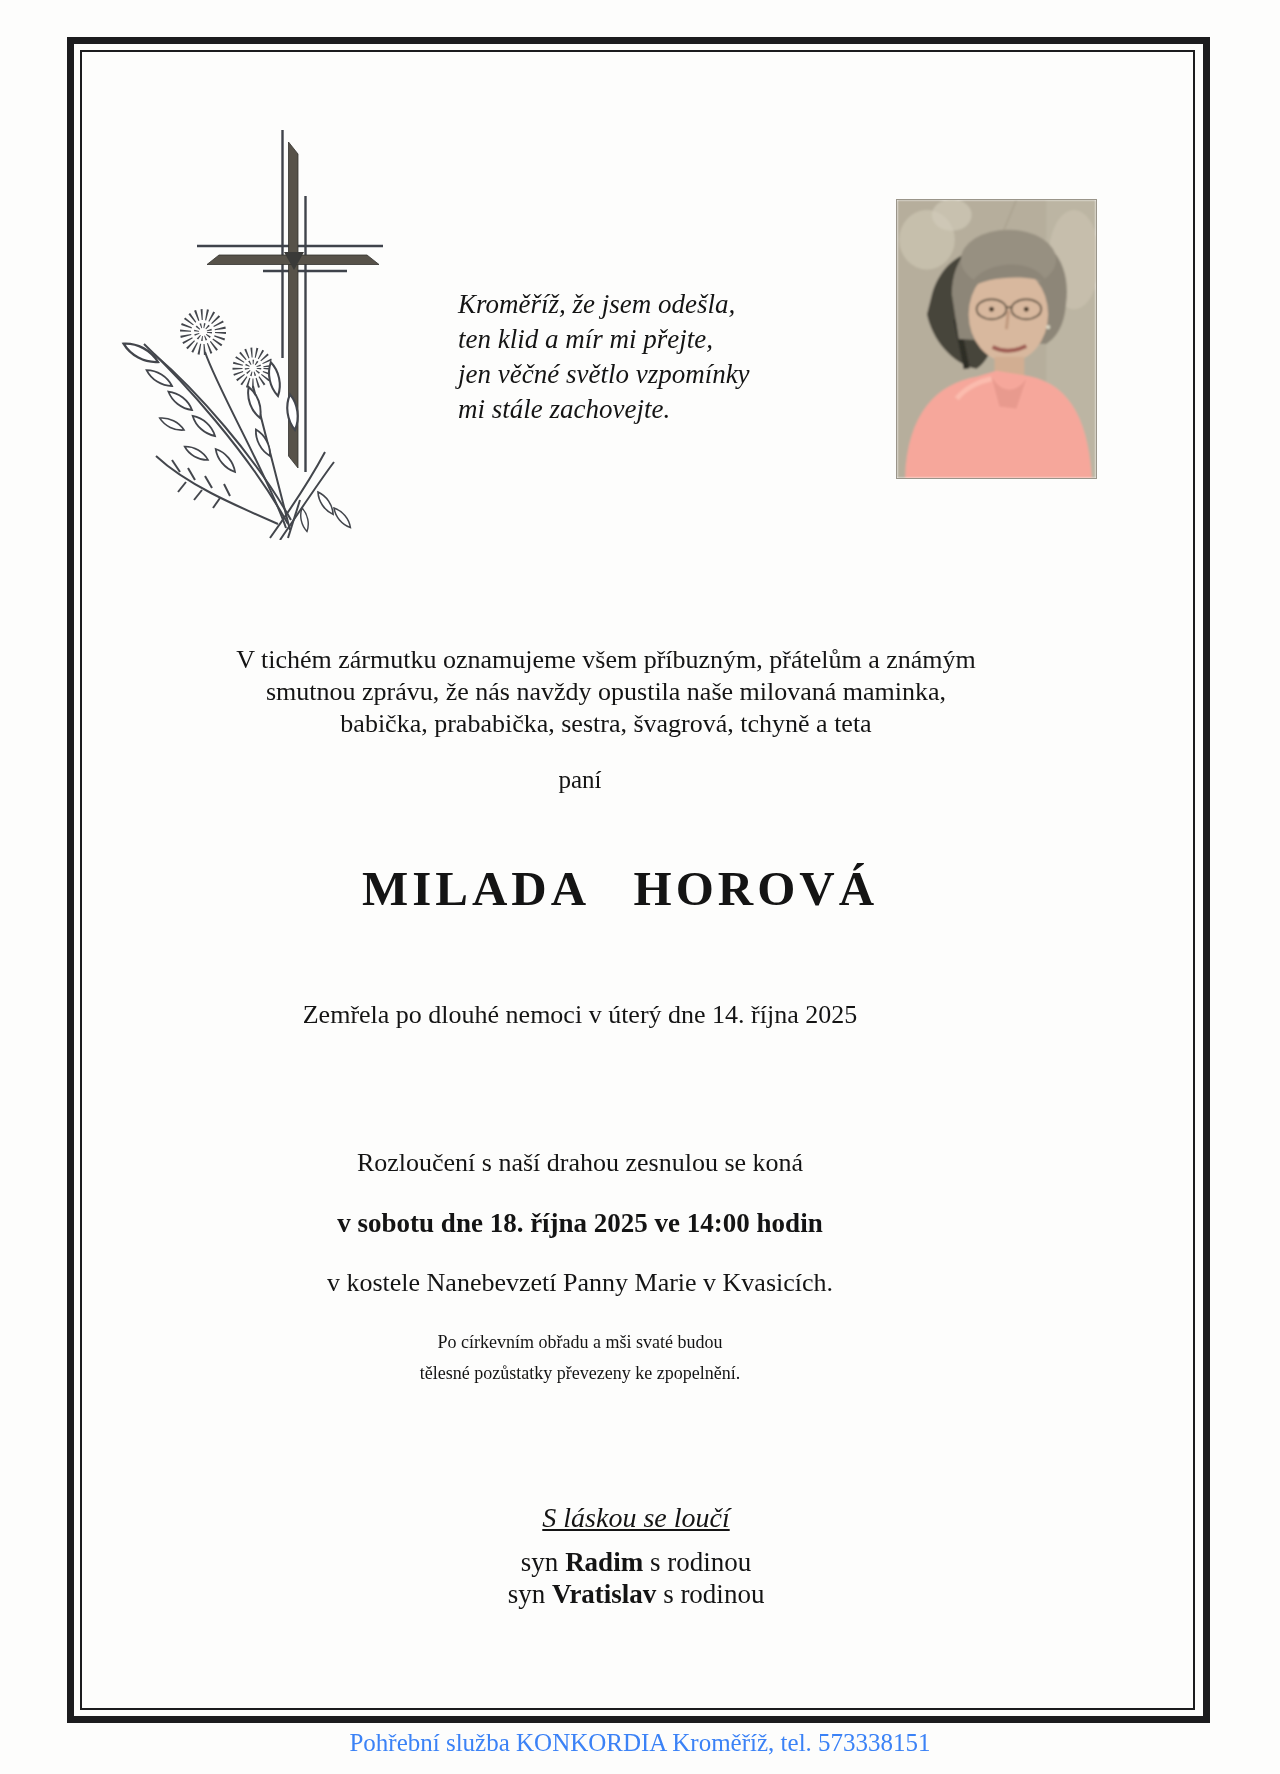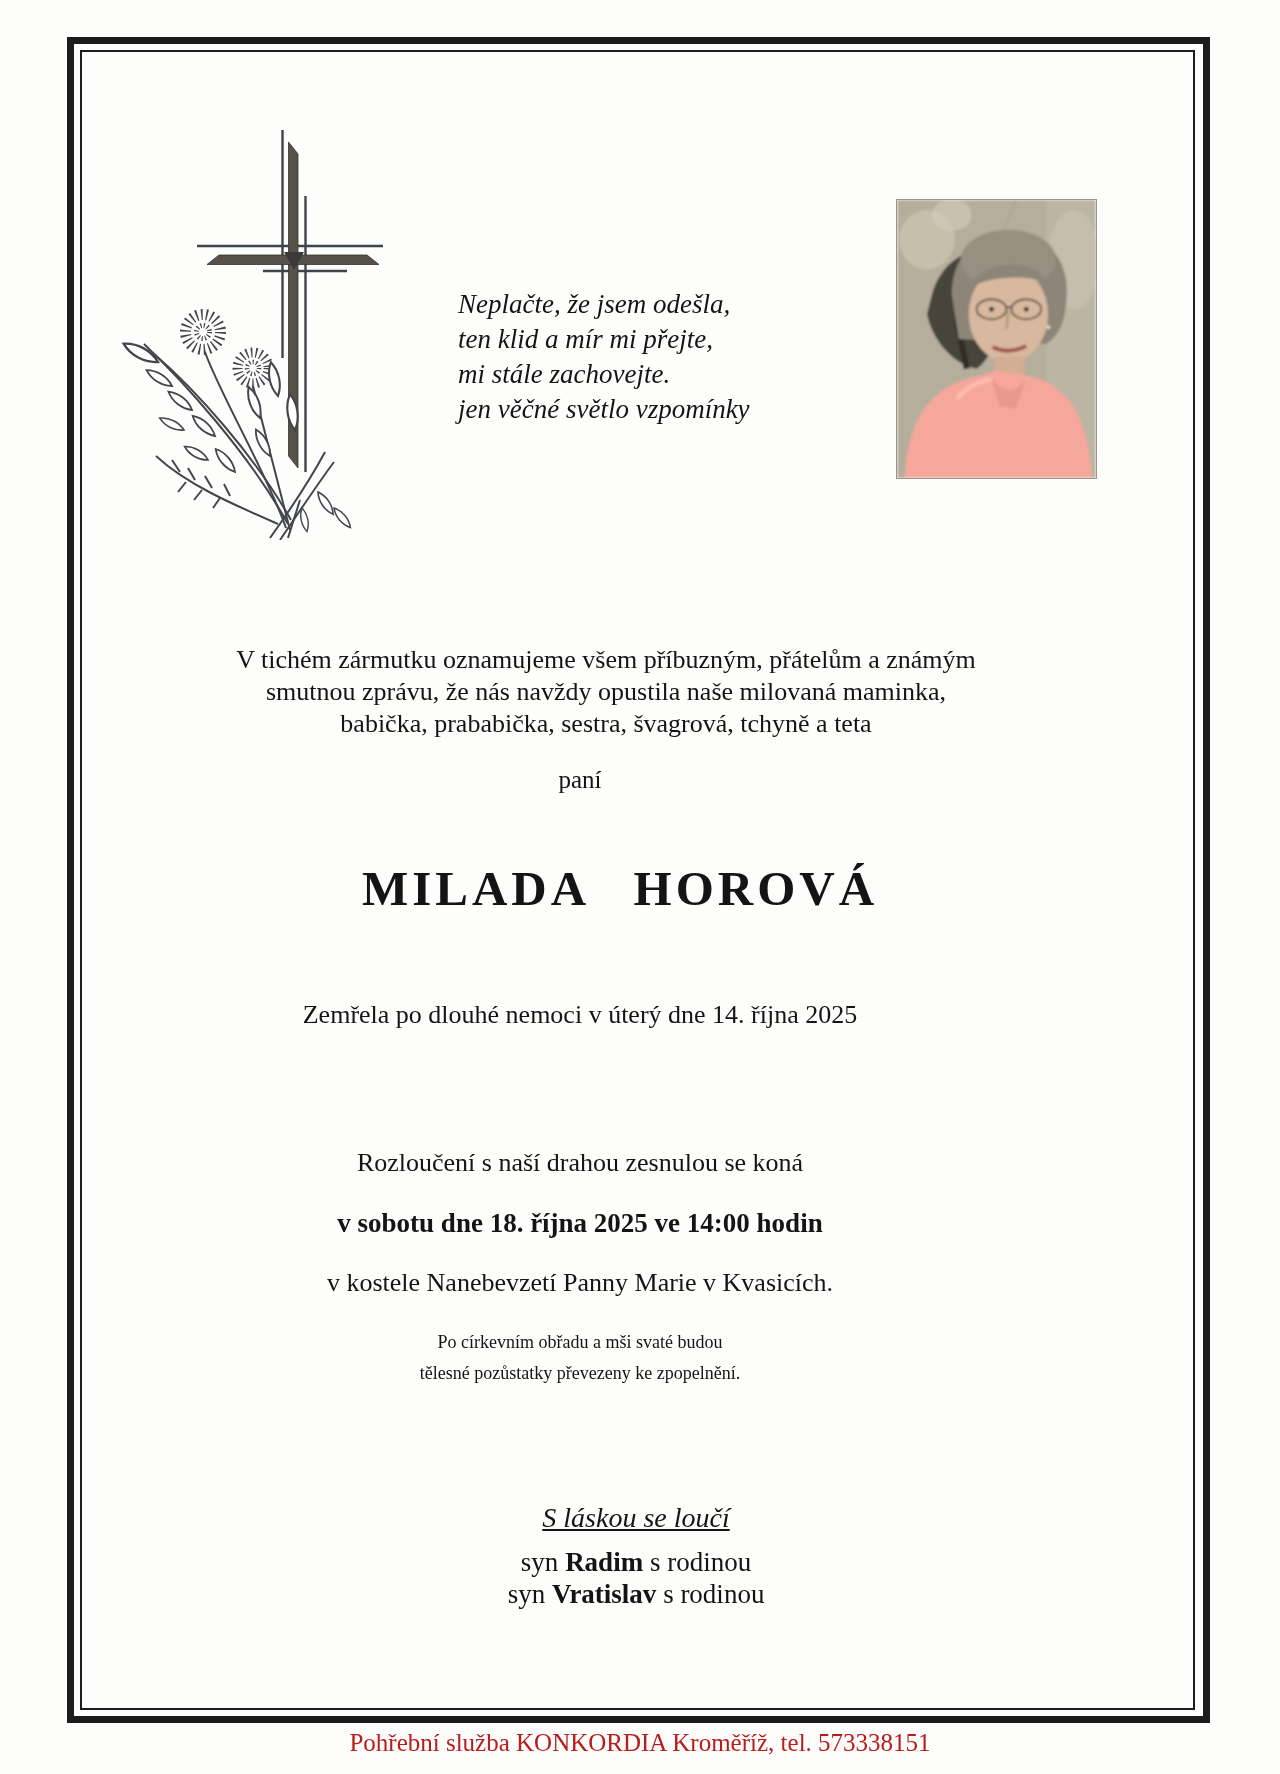--- a/index.html
+++ b/index.html
@@ -25,21 +25,21 @@
   .death{top:998px;font-size:26px;line-height:33px;}
   .intro{top:1148px;font-size:26px;}
   .datetime{top:1208px;font-size:27px;font-weight:bold;}
   .place{top:1268px;font-size:26px;}
   .cremation{top:1327px;font-size:18px;line-height:31px;}
   .farewell-heading{top:1502px;font-size:28px;font-style:italic;text-decoration:underline;}
   .mourner1{top:1547px;font-size:27px;}
   .mourner2{top:1579px;font-size:27px;}
   .b{font-weight:bold;}
   .footer{position:absolute;left:0;top:1729px;width:1280px;text-align:center;
-    font-size:25px;color:#b91c1c;}
+    font-size:25px;color:#3b82f6;}
 </style>
 </head>
 <body>
 
 <div class="page">
 
   <div class="frame-outer"></div>
   <div class="frame-inner"></div>
 
   <svg class="cross-art" viewBox="0 0 300 440" aria-hidden="true">
@@ -126,24 +126,24 @@
       <path d="M96,148 Q112,156 130,147" stroke="#9e5c52" stroke-width="4" fill="none"></path>
       <rect x="98" y="158" width="30" height="26" fill="#d2ae92"></rect>
       <circle cx="152" cy="128" r="2.2" fill="#d8d3c0"></circle>
       <path d="M8,280 C10,215 40,185 80,178 L100,172 L125,176 C170,182 192,215 196,280 Z" fill="#f6a79b"></path>
       <path d="M95,178 C105,195 120,195 130,180 L120,210 L103,208 Z" fill="#e89a8e"></path>
       <path d="M60,200 C70,188 85,182 95,180" stroke="#fbbcae" stroke-width="5" fill="none"></path>
     </g>
   </svg>
 
   <div class="poem">
-    <div>Neplačte, že jsem odešla,</div>
+    <div>Kroměříž, že jsem odešla,</div>
     <div>ten klid a mír mi přejte,</div>
+    <div>jen věčné světlo vzpomínky</div>
     <div>mi stále zachovejte.</div>
-    <div>jen věčné světlo vzpomínky</div>
   </div>
 
   <div class="cline announcement">
     <div>V tichém zármutku oznamujeme všem příbuzným, přátelům a známým</div>
     <div>smutnou zprávu, že nás navždy opustila naše milovaná maminka,</div>
     <div>babička, prababička, sestra, švagrová, tchyně a teta</div>
   </div>
 
   <div class="cline salutation">paní</div>
 

